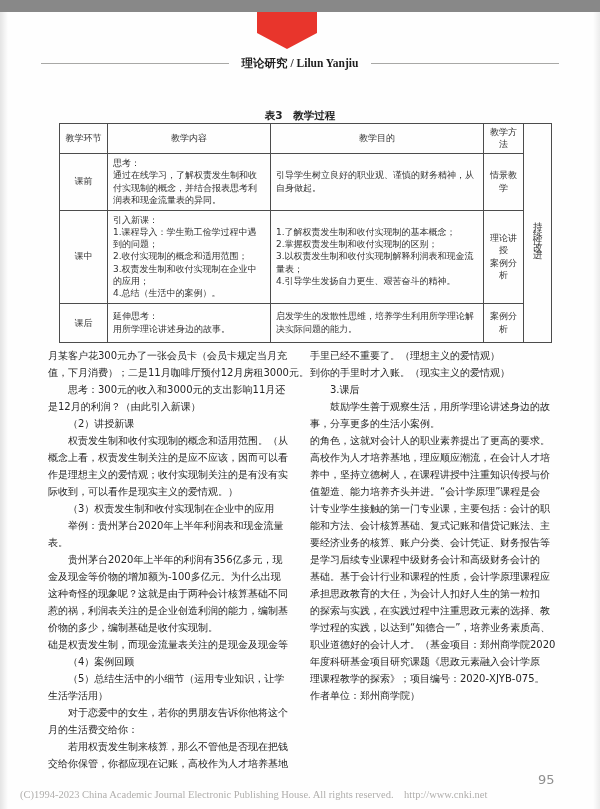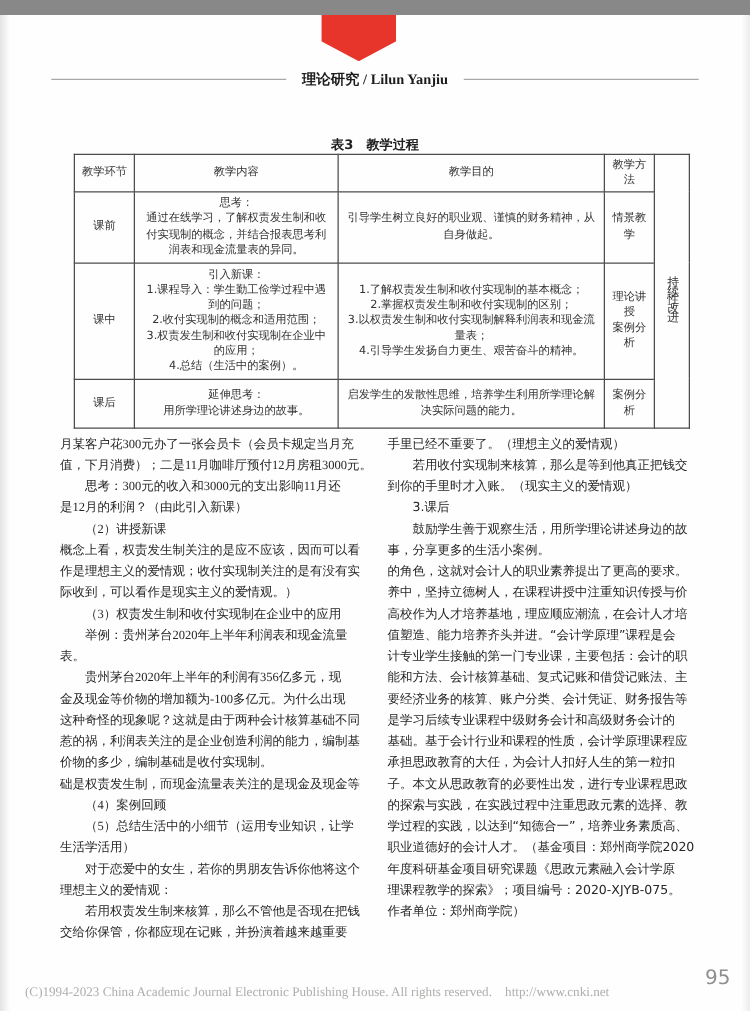--- a/index.html
+++ b/index.html
@@ -28,42 +28,42 @@
     font-family:"Liberation Serif", serif; white-space:nowrap; }
 
   
   .table-caption { position:absolute; top:97px; left:0; width:100%;
     text-align:center; font-size:10.5px; font-weight:700; color:#222; }
   .tbl-wrap { position:absolute; left:59px; top:111px; width:492px; }
   table.tbl { border-collapse:collapse; width:100%; table-layout:fixed;
     border:1.5px solid #3c3c3c; }
   table.tbl td { border:1px solid #4c4c4c; font-size:9px; line-height:12.3px;
     color:#333; vertical-align:middle; white-space:pre-line;
-    padding:3px 5px; overflow:hidden;text-align:center; }
+    padding:3px 5px; overflow:hidden; }
   td.c-center { text-align:center; padding:2px 2px; }
   td.c-left { text-align:left; }
   tr.r-head td { height:24px; text-align:center; padding:2px 2px; }
   tr.r1 td { height:50px; }
   tr.r2 td { height:82px; }
   tr.r3 td { height:32px; }
   td.side-cell { padding:0; text-align:center; }
   .v-text { writing-mode:vertical-rl; letter-spacing:7px; font-size:9.5px;
     color:#333; display:inline-block; }
 
   
   .body-col { position:absolute; top:335px; width:258px; }
-  .body-col.left { left:48px;font-family:Liberation Serif, serif; }
+  .body-col.left { left:48px; }
   .body-col.right { left:310px; }
   .text-line { font-size:10px; line-height:17px; height:17px;
     white-space:nowrap; color:#262626; }
 
   
   .footer-copy { position:absolute; left:20px; top:777px; white-space:pre;
     font-family:"Liberation Serif", serif; font-size:10.5px; color:#b0aeac; }
-  .page-num { position:absolute; left:564px; top:760px; font-size:16px; color:#8f8f8f; }
+  .page-num { position:absolute; left:538px; top:760px; font-size:13px; color:#8f8f8f; }
 </style>
 </head>
 <body>
 
 <div class="page">
 
   <div class="edge-left"></div>
   <div class="edge-right"></div>
   <div class="edge-bottom"></div>
 
@@ -125,58 +125,57 @@
     </tbody>
       </table>
   </div>
 
   <div class="body-col left">
       <div class="text-line">月某客户花300元办了一张会员卡（会员卡规定当月充</div>
       <div class="text-line">值，下月消费）；二是11月咖啡厅预付12月房租3000元。</div>
       <div class="text-line">　　思考：300元的收入和3000元的支出影响11月还</div>
       <div class="text-line">是12月的利润？（由此引入新课）</div>
       <div class="text-line">　　（2）讲授新课</div>
+      <div class="text-line">　　权责发生制和收付实现制的概念和适用范围。（从</div>
       <div class="text-line">概念上看，权责发生制关注的是应不应该，因而可以看</div>
       <div class="text-line">作是理想主义的爱情观；收付实现制关注的是有没有实</div>
       <div class="text-line">际收到，可以看作是现实主义的爱情观。）</div>
       <div class="text-line">　　（3）权责发生制和收付实现制在企业中的应用</div>
       <div class="text-line">　　举例：贵州茅台2020年上半年利润表和现金流量</div>
       <div class="text-line">表。</div>
       <div class="text-line">　　贵州茅台2020年上半年的利润有356亿多元，现</div>
       <div class="text-line">金及现金等价物的增加额为-100多亿元。为什么出现</div>
       <div class="text-line">这种奇怪的现象呢？这就是由于两种会计核算基础不同</div>
       <div class="text-line">惹的祸，利润表关注的是企业创造利润的能力，编制基</div>
       <div class="text-line">价物的多少，编制基础是收付实现制。</div>
       <div class="text-line">础是权责发生制，而现金流量表关注的是现金及现金等</div>
       <div class="text-line">　　（4）案例回顾</div>
       <div class="text-line">　　（5）总结生活中的小细节（运用专业知识，让学</div>
       <div class="text-line">生活学活用）</div>
       <div class="text-line">　　对于恋爱中的女生，若你的男朋友告诉你他将这个</div>
-      <div class="text-line">理想主义的爱情观：</div>
+      <div class="text-line">月的生活费交给你：</div>
       <div class="text-line">　　若用权责发生制来核算，那么不管他是否现在把钱</div>
-      <div class="text-line">交给你保管，你都应现在记账，并扮演着越来越重要</div>
+      <div class="text-line">交给你保管，你都应现在记账，高校作为人才培养基地</div>
     </div>
   <div class="body-col right">
       <div class="text-line">手里已经不重要了。（理想主义的爱情观）</div>
-      <div class="text-line">　　若用收付实现制来核算，那么是等到他真正把钱交</div>
       <div class="text-line">到你的手里时才入账。（现实主义的爱情观）</div>
       <div class="text-line">　　3.课后</div>
       <div class="text-line">　　鼓励学生善于观察生活，用所学理论讲述身边的故</div>
       <div class="text-line">事，分享更多的生活小案例。</div>
       <div class="text-line">的角色，这就对会计人的职业素养提出了更高的要求。</div>
+      <div class="text-line">高校作为人才培养基地，理应顺应潮流，在会计人才培</div>
       <div class="text-line">养中，坚持立德树人，在课程讲授中注重知识传授与价</div>
-      <div class="text-line">高校作为人才培养基地，理应顺应潮流，在会计人才培</div>
       <div class="text-line">值塑造、能力培养齐头并进。“会计学原理”课程是会</div>
       <div class="text-line">计专业学生接触的第一门专业课，主要包括：会计的职</div>
       <div class="text-line">能和方法、会计核算基础、复式记账和借贷记账法、主</div>
       <div class="text-line">要经济业务的核算、账户分类、会计凭证、财务报告等</div>
       <div class="text-line">是学习后续专业课程中级财务会计和高级财务会计的</div>
       <div class="text-line">基础。基于会计行业和课程的性质，会计学原理课程应</div>
       <div class="text-line">承担思政教育的大任，为会计人扣好人生的第一粒扣</div>
-      <div class="text-line">子。本文从思政教育的必要性出发，进行专业课程思政</div>
       <div class="text-line">的探索与实践，在实践过程中注重思政元素的选择、教</div>
       <div class="text-line">学过程的实践，以达到“知德合一”，培养业务素质高、</div>
       <div class="text-line">职业道德好的会计人才。（基金项目：郑州商学院2020</div>
       <div class="text-line">年度科研基金项目研究课题《思政元素融入会计学原</div>
       <div class="text-line">理课程教学的探索》；项目编号：2020-XJYB-075。</div>
       <div class="text-line">作者单位：郑州商学院）</div>
     </div>
 
   <div class="page-num">95</div>
   <div class="footer-copy">(C)1994-2023 China Academic Journal Electronic Publishing House. All rights reserved.    http://www.cnki.net</div>

